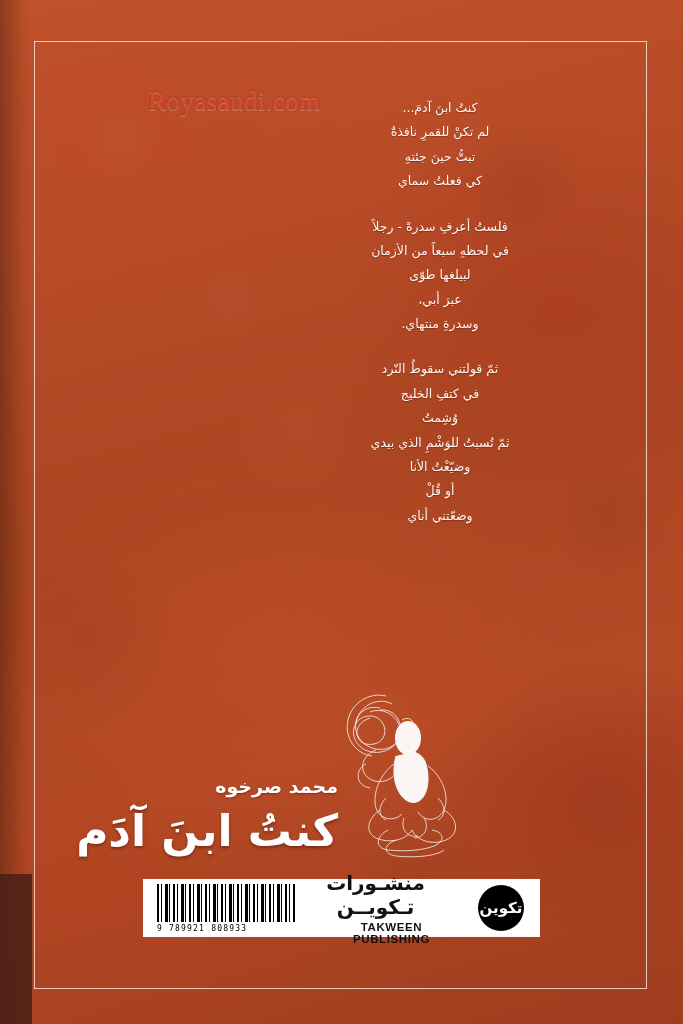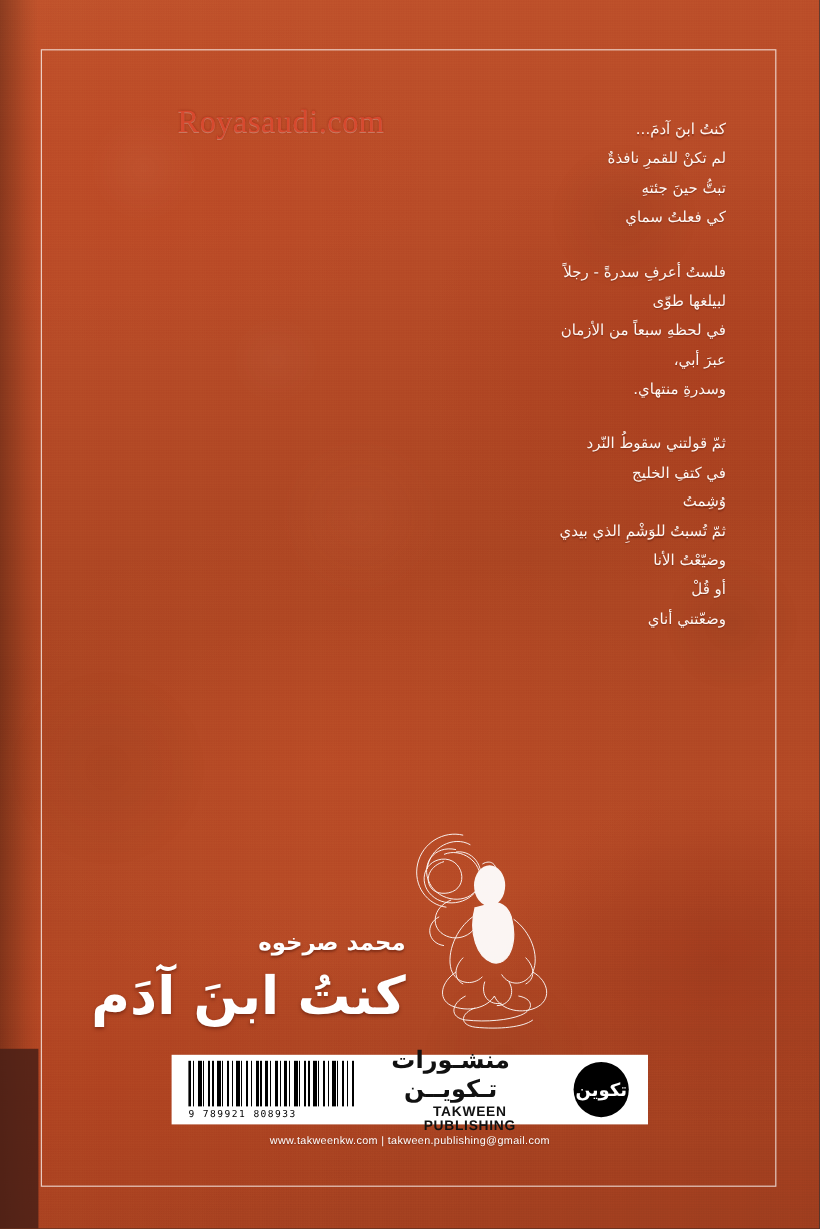--- a/index.html
+++ b/index.html
@@ -92,21 +92,21 @@
     opacity: 0.95;
   }
 
   
   .poem {
     position: absolute;
     right: 78px;
     top: 96px;
     width: 330px;
     direction: rtl;
-    text-align: right;
+    text-align: center;
     color: #fdf6f2;
     font-family: "DejaVu Sans", sans-serif;
     font-size: 12.5px;
     line-height: 1.95;
     text-shadow: 0 1px 1px rgba(90,25,10,0.45);
   }
   .stanza { margin-bottom: 21px; }
   .stanza div { white-space: nowrap; }
 
   
@@ -259,22 +259,22 @@
 
   <div class="poem">
     <div class="stanza">
       <div>كنتُ ابنَ آدمَ...</div>
       <div>لم تكنْ للقمرِ نافذةٌ</div>
       <div>تبتُّ حينَ جئتهِ</div>
       <div>كي فعلتُ سماي</div>
     </div>
     <div class="stanza">
       <div>فلستُ أعرفِ سدرةً - رجلاً</div>
+      <div>في لحظهِ سبعاً من الأزمان</div>
       <div>لبيلغها طوّى</div>
-      <div>في لحظهِ سبعاً من الأزمان</div>
       <div>عبرَ أبي،</div>
       <div>وسدرةِ منتهاي.</div>
     </div>
     <div class="stanza">
       <div>ثمّ قولتني سقوطُ النّرد</div>
       <div>في كتفِ الخليج</div>
       <div>وُشِمتُ</div>
       <div>ثمّ تُسبتُ للوَشْمِ الذي بيدي</div>
       <div>وضيّعْتُ الأنا</div>
       <div>أو قُلْ</div>
@@ -319,15 +319,14 @@
     </div>
     <div class="publisher">
       <div class="pub-ar">منشـورات تـكويــن</div>
       <div class="pub-en">TAKWEEN PUBLISHING</div>
     </div>
     <div class="logo">
       <div class="logo-circle">تكوين</div>
     </div>
   </div>
 
-  <div class="contact">www.takweenkw.com   |   takween.publishing@gmail.com</div>
 
 </div>
 
 </body></html>

